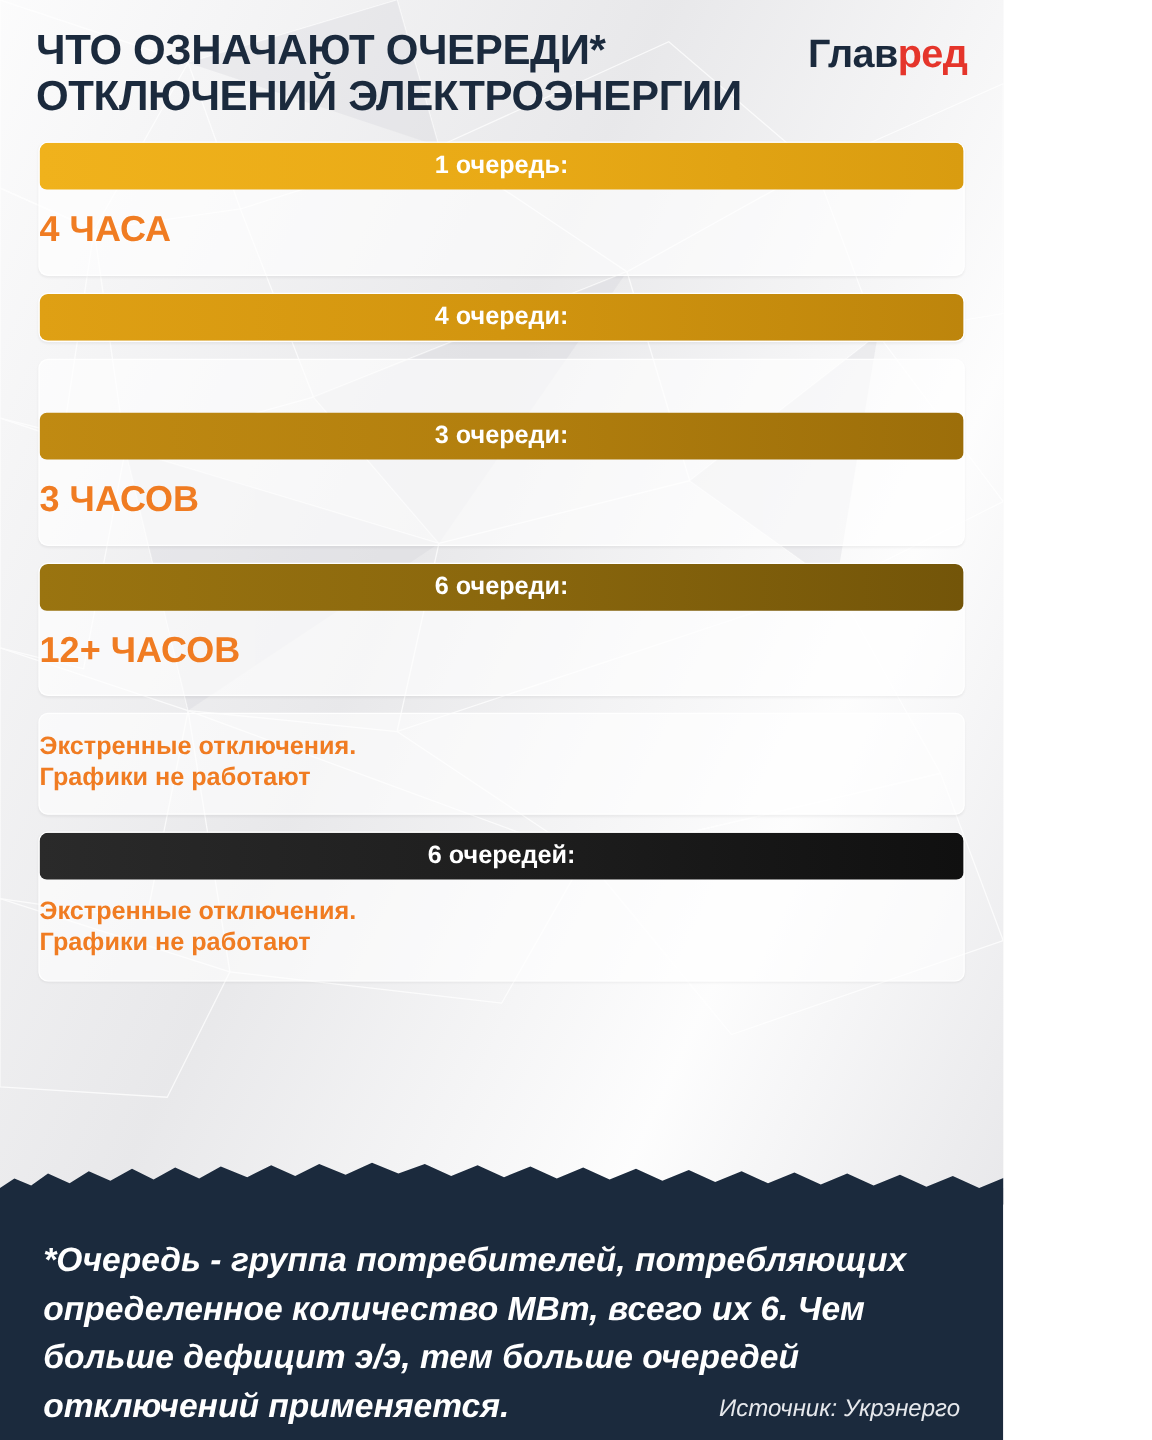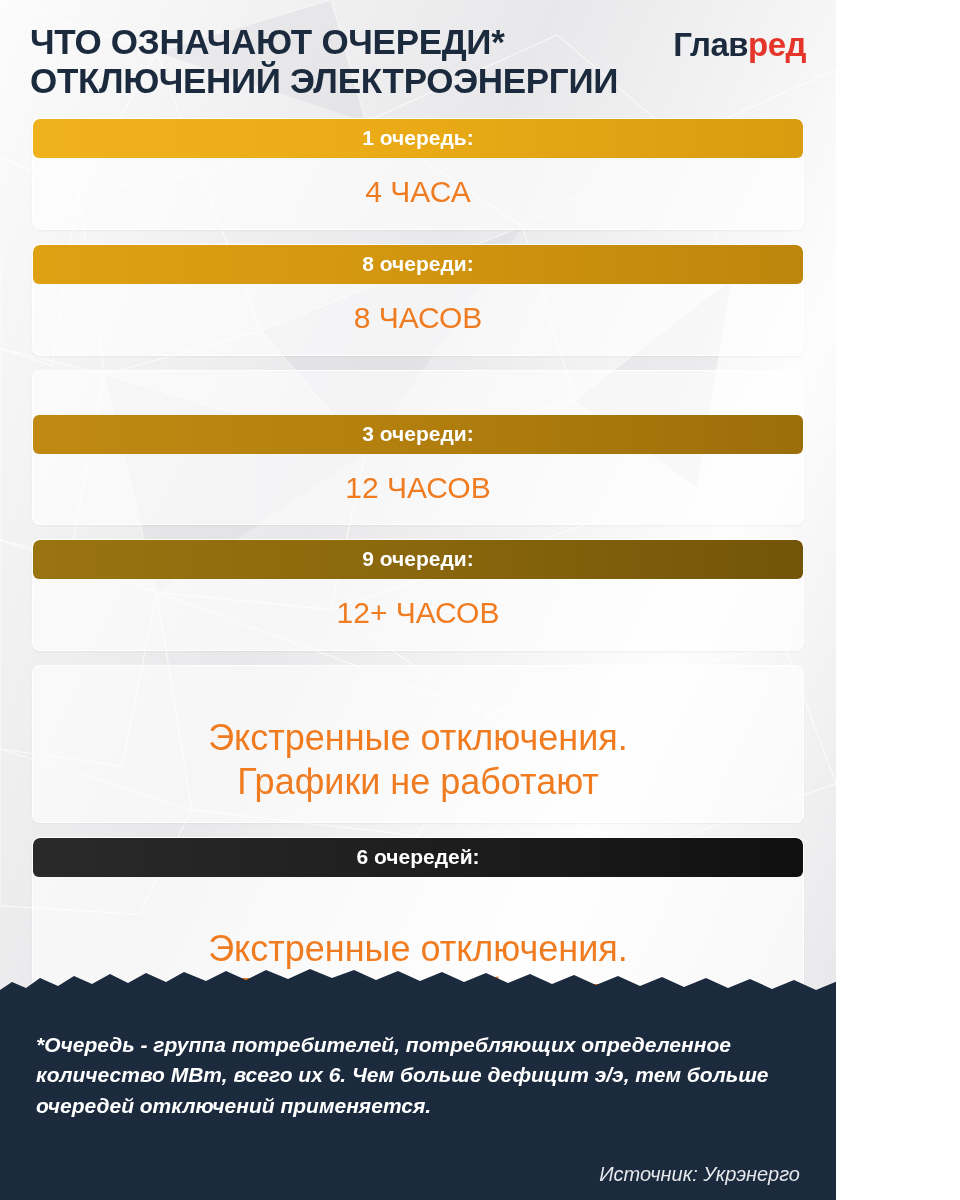--- a/index.html
+++ b/index.html
@@ -71,32 +71,30 @@
   }
   .band {
     text-align: center;
     color: #ffffff;
     font-size: 21px;
     font-weight: bold;
     padding: 7px 0 8px 0;
     border-radius: 6px;
   }
   .value {
-    text-align: center;
     color: #f07c22;
-    font-weight: normal;
+    font-weight: bold;
     font-size: 30px;
     padding: 16px 0 18px 0;
     line-height: 1.22;
     white-space: pre-line;
   }
   .value.small {
-    font-size: 36px;
+    font-size: 21px;
     padding: 14px 0 18px 0;
-    margin-top: 36px;
   }
   .footer-wrap {
     position: absolute;
     left: 0;
     right: 0;
     bottom: 0;
     height: 210px;
   }
   .footer-bg {
     position: absolute;
@@ -109,21 +107,21 @@
     left: 0;
     width: 960px;
     height: 40px;
   }
   .footer-text {
     position: absolute;
     left: 36px;
     right: 36px;
     top: 40px;
     color: #ffffff;
-    font-size: 21px;
+    font-size: 28px;
     font-style: italic;
     font-weight: bold;
     line-height: 1.45;
   }
   .source {
     position: absolute;
     right: 36px;
     bottom: 14px;
     color: #e6e8ec;
     font-size: 20px;
@@ -167,31 +165,30 @@
   </div>
 
   <div class="rows">
 
     <div class="card">
       <div class="band" style="background:linear-gradient(90deg,#f0b21c,#e9aa16 50%,#d99c10);">1 очередь:</div>
       <div class="value">4 ЧАСА</div>
     </div>
 
     <div class="card">
-      <div class="band" style="background:linear-gradient(90deg,#dfa014,#d2950f 50%,#bd850c);">8 очереди:</div>
-      <div class="value">8 ЧАСОВ</div>
+      <div class="band" style="background:linear-gradient(90deg,#dfa014,#d2950f 50%,#bd850c);">4 очереди:</div>
     </div>
 
     <div class="card">
       <div class="band" style="background:linear-gradient(90deg,#c08a12,#b27f0e 50%,#9c6e0a);margin-top:44px;">3 очереди:</div>
-      <div class="value">12 ЧАСОВ</div>
-    </div>
-
-    <div class="card">
-      <div class="band" style="background:linear-gradient(90deg,#9a7410,#8a670d 50%,#735509);">9 очереди:</div>
+      <div class="value">3 ЧАСОВ</div>
+    </div>
+
+    <div class="card">
+      <div class="band" style="background:linear-gradient(90deg,#9a7410,#8a670d 50%,#735509);">6 очереди:</div>
       <div class="value">12+ ЧАСОВ</div>
     </div>
 
     <div class="card">
       <div class="value small">Экстренные отключения.
 Графики не работают</div>
     </div>
 
     <div class="card">
       <div class="band" style="background:linear-gradient(90deg,#2a2a2a,#1d1d1d 55%,#101010);">6 очередей:</div>

